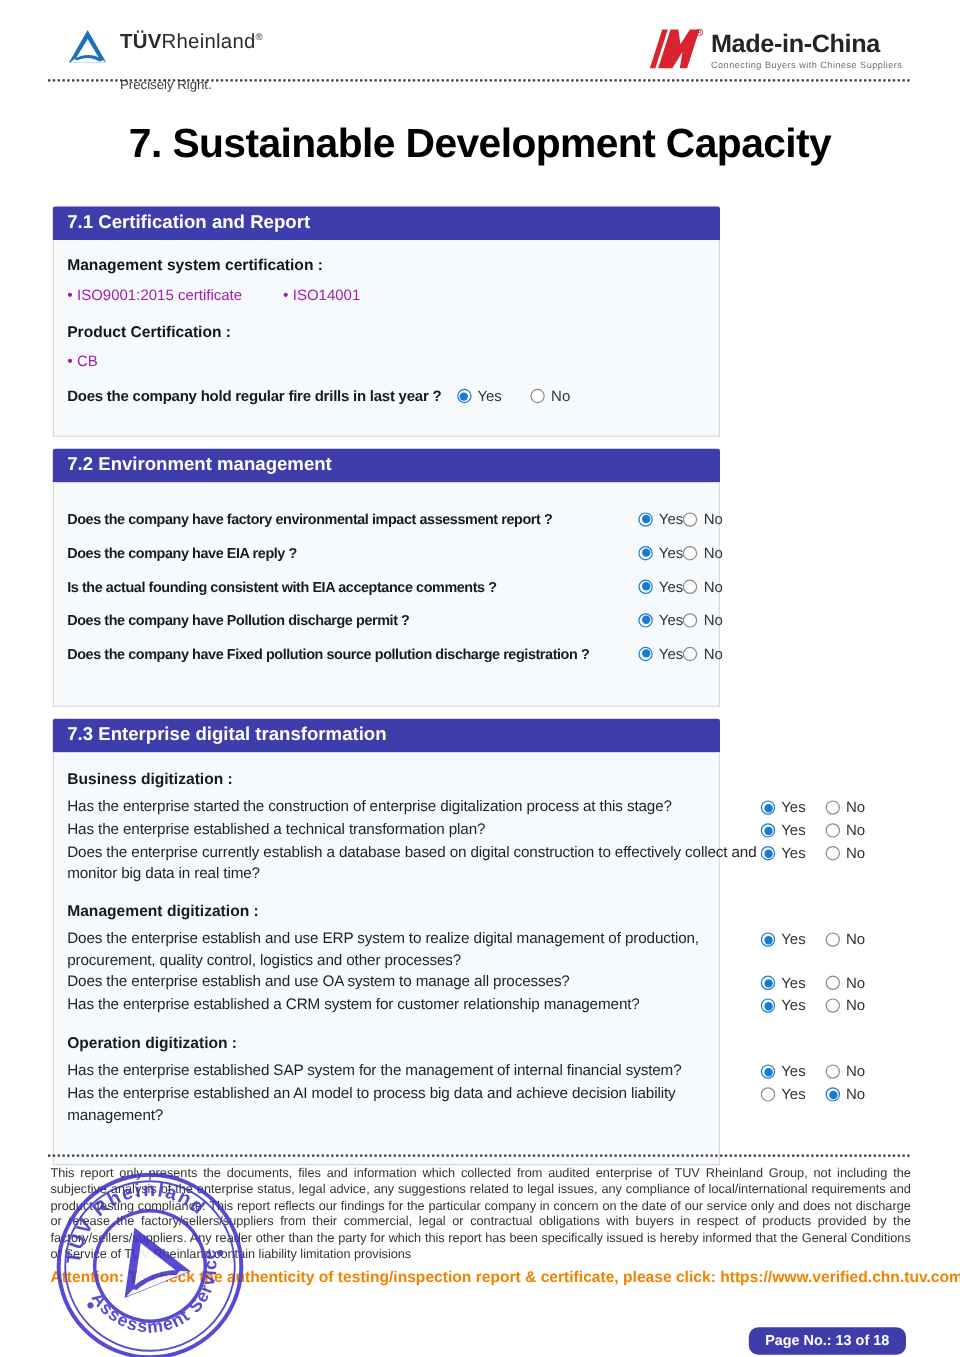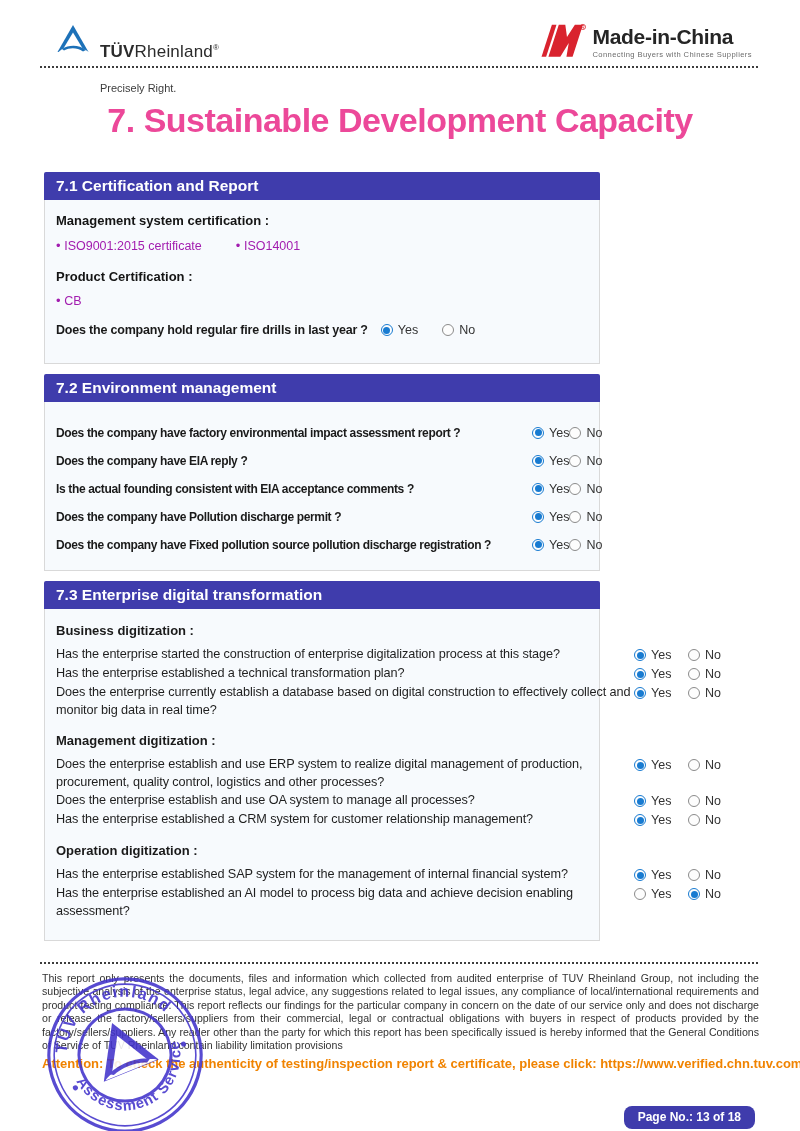--- a/index.html
+++ b/index.html
@@ -14,35 +14,35 @@
   *{box-sizing:border-box;margin:0;padding:0;}
   html,body{background:#fff;}
   body{
     width:800px;height:1131px;position:relative;overflow:hidden;
     font-family:"Liberation Sans","DejaVu Sans",sans-serif;color:#1a1a1a;
   }
   
   .hdr{position:absolute;top:22px;left:55px;right:48px;display:flex;justify-content:space-between;align-items:flex-start;}
   .tuv{display:flex;gap:9px;align-items:flex-start;}
   .tuv svg{width:36px;height:33px;flex:0 0 auto;}
-  .tuv-brand{font-size:17px;color:#2b2b2b;letter-spacing:.2px;margin-top:20px;}
+  .tuv-brand{font-size:17px;color:#2b2b2b;letter-spacing:.2px;margin-top:3px;}
   .tuv-brand b{font-weight:700;}
   .reg{font-size:8px;vertical-align:super;color:#2b2b2b;}
   .tuv-tag{font-size:11px;color:#3c3c3c;margin-top:20px;}
   .mic{display:flex;gap:6px;align-items:flex-start;}
   .mic svg{width:46px;height:36px;flex:0 0 auto;}
   .mic-m{fill:var(--mic_red);}
   .mic-name{font-size:21px;font-weight:700;color:#252525;letter-spacing:-.3px;line-height:22px;margin-top:4px;}
   .mic-tag{font-size:7.6px;color:#6c6c6c;letter-spacing:.4px;margin-top:2px;}
   .dotline{position:absolute;left:40px;right:42px;border-top:2px dotted #3d3d3d;}
   .dot-top{top:66px;}
   .dot-foot{top:962px;}
   
   .page-title{position:absolute;top:101px;left:0;width:100%;text-align:center;
-    font-size:34px;font-weight:700;color:#ec4899;letter-spacing:-.5px;}
+    font-size:34px;font-weight:700;color:#000000;letter-spacing:-.5px;}
   
   .content{position:absolute;left:44px;width:556px;top:172px;}
   .sec-bar{background:var(--section_bar);color:#fff;font-weight:700;font-size:15.5px;
     padding:5px 12px 0 12px;height:28px;border-radius:2px 2px 0 0;}
   .panel{border:1px solid #d9d9d9;border-top:none;background:#f7fafd;padding:0 11px;margin-bottom:10px;}
   .blabel{font-weight:700;font-size:13px;color:#141414;}
   .bullets{display:flex;gap:34px;font-size:12.5px;color:#a21caf;}
   .bullet-item::before{content:"\2022\00a0";font-size:13px;}
   
   .ropt{display:inline-flex;align-items:center;gap:5px;}
@@ -53,26 +53,26 @@
   .rlabel{font-size:12.5px;color:#333;}
   
   .p71{padding-top:13px;padding-bottom:26px;}
   .p71 .bullets{margin-top:10px;}
   .p71 .blabel.second{margin-top:16px;}
   .p71 .cb-row{margin-top:9px;}
   .q71{margin-top:15px;display:flex;align-items:center;white-space:nowrap;}
   .q71 .qtext{font-weight:700;font-size:12.5px;letter-spacing:-.2px;margin-right:13px;}
   .q71 .ropt{margin-right:24px;}
   
-  .p72{padding-top:22px;padding-bottom:6px;}
+  .p72{padding-top:22px;padding-bottom:24px;}
   .qrow72{display:flex;align-items:center;margin-bottom:11px;min-height:17px;}
   .qrow72 .qtext{width:476px;flex:0 0 auto;font-weight:700;font-size:12px;letter-spacing:-.35px;white-space:nowrap;}
   .qrow72 .ropt.yes{width:66px;}
   
-  .p73{padding-top:14px;padding-bottom:20px;}
+  .p73{padding-top:14px;padding-bottom:32px;}
   .glabel{font-weight:700;font-size:13px;margin-bottom:7px;}
   .group{margin-bottom:14px;}
   .group:last-child{margin-bottom:0;}
   .qrow73{display:flex;align-items:flex-start;line-height:18px;}
   .qrow73 .qtext{width:578px;flex:0 0 auto;font-size:12.7px;color:#1f1f1f;letter-spacing:-.1px;}
   .qrow73 .rg{display:flex;margin-top:1px;}
   .qrow73 .ropt.yes{width:54px;}
   
   .disclaimer{position:absolute;top:972px;left:42px;width:717px;font-size:10.6px;line-height:13.4px;
     color:#333;text-align:justify;}
@@ -302,21 +302,21 @@
               <span class="radio checked"></span>
               <span class="rlabel">Yes</span>
             </span>
           <span class="ropt">
               <span class="radio"></span>
               <span class="rlabel">No</span>
             </span>
         </span>
       </div>
       <div class="qrow73">
-        <span class="qtext">Has the enterprise established an AI model to process big data and achieve decision enabling assessment?</span>
+        <span class="qtext">Has the enterprise established an AI model to process big data and achieve decision liability management?</span>
         <span class="rg">
           <span class="ropt yes">
               <span class="radio"></span>
               <span class="rlabel">Yes</span>
             </span>
           <span class="ropt">
               <span class="radio checked"></span>
               <span class="rlabel">No</span>
             </span>
         </span>

